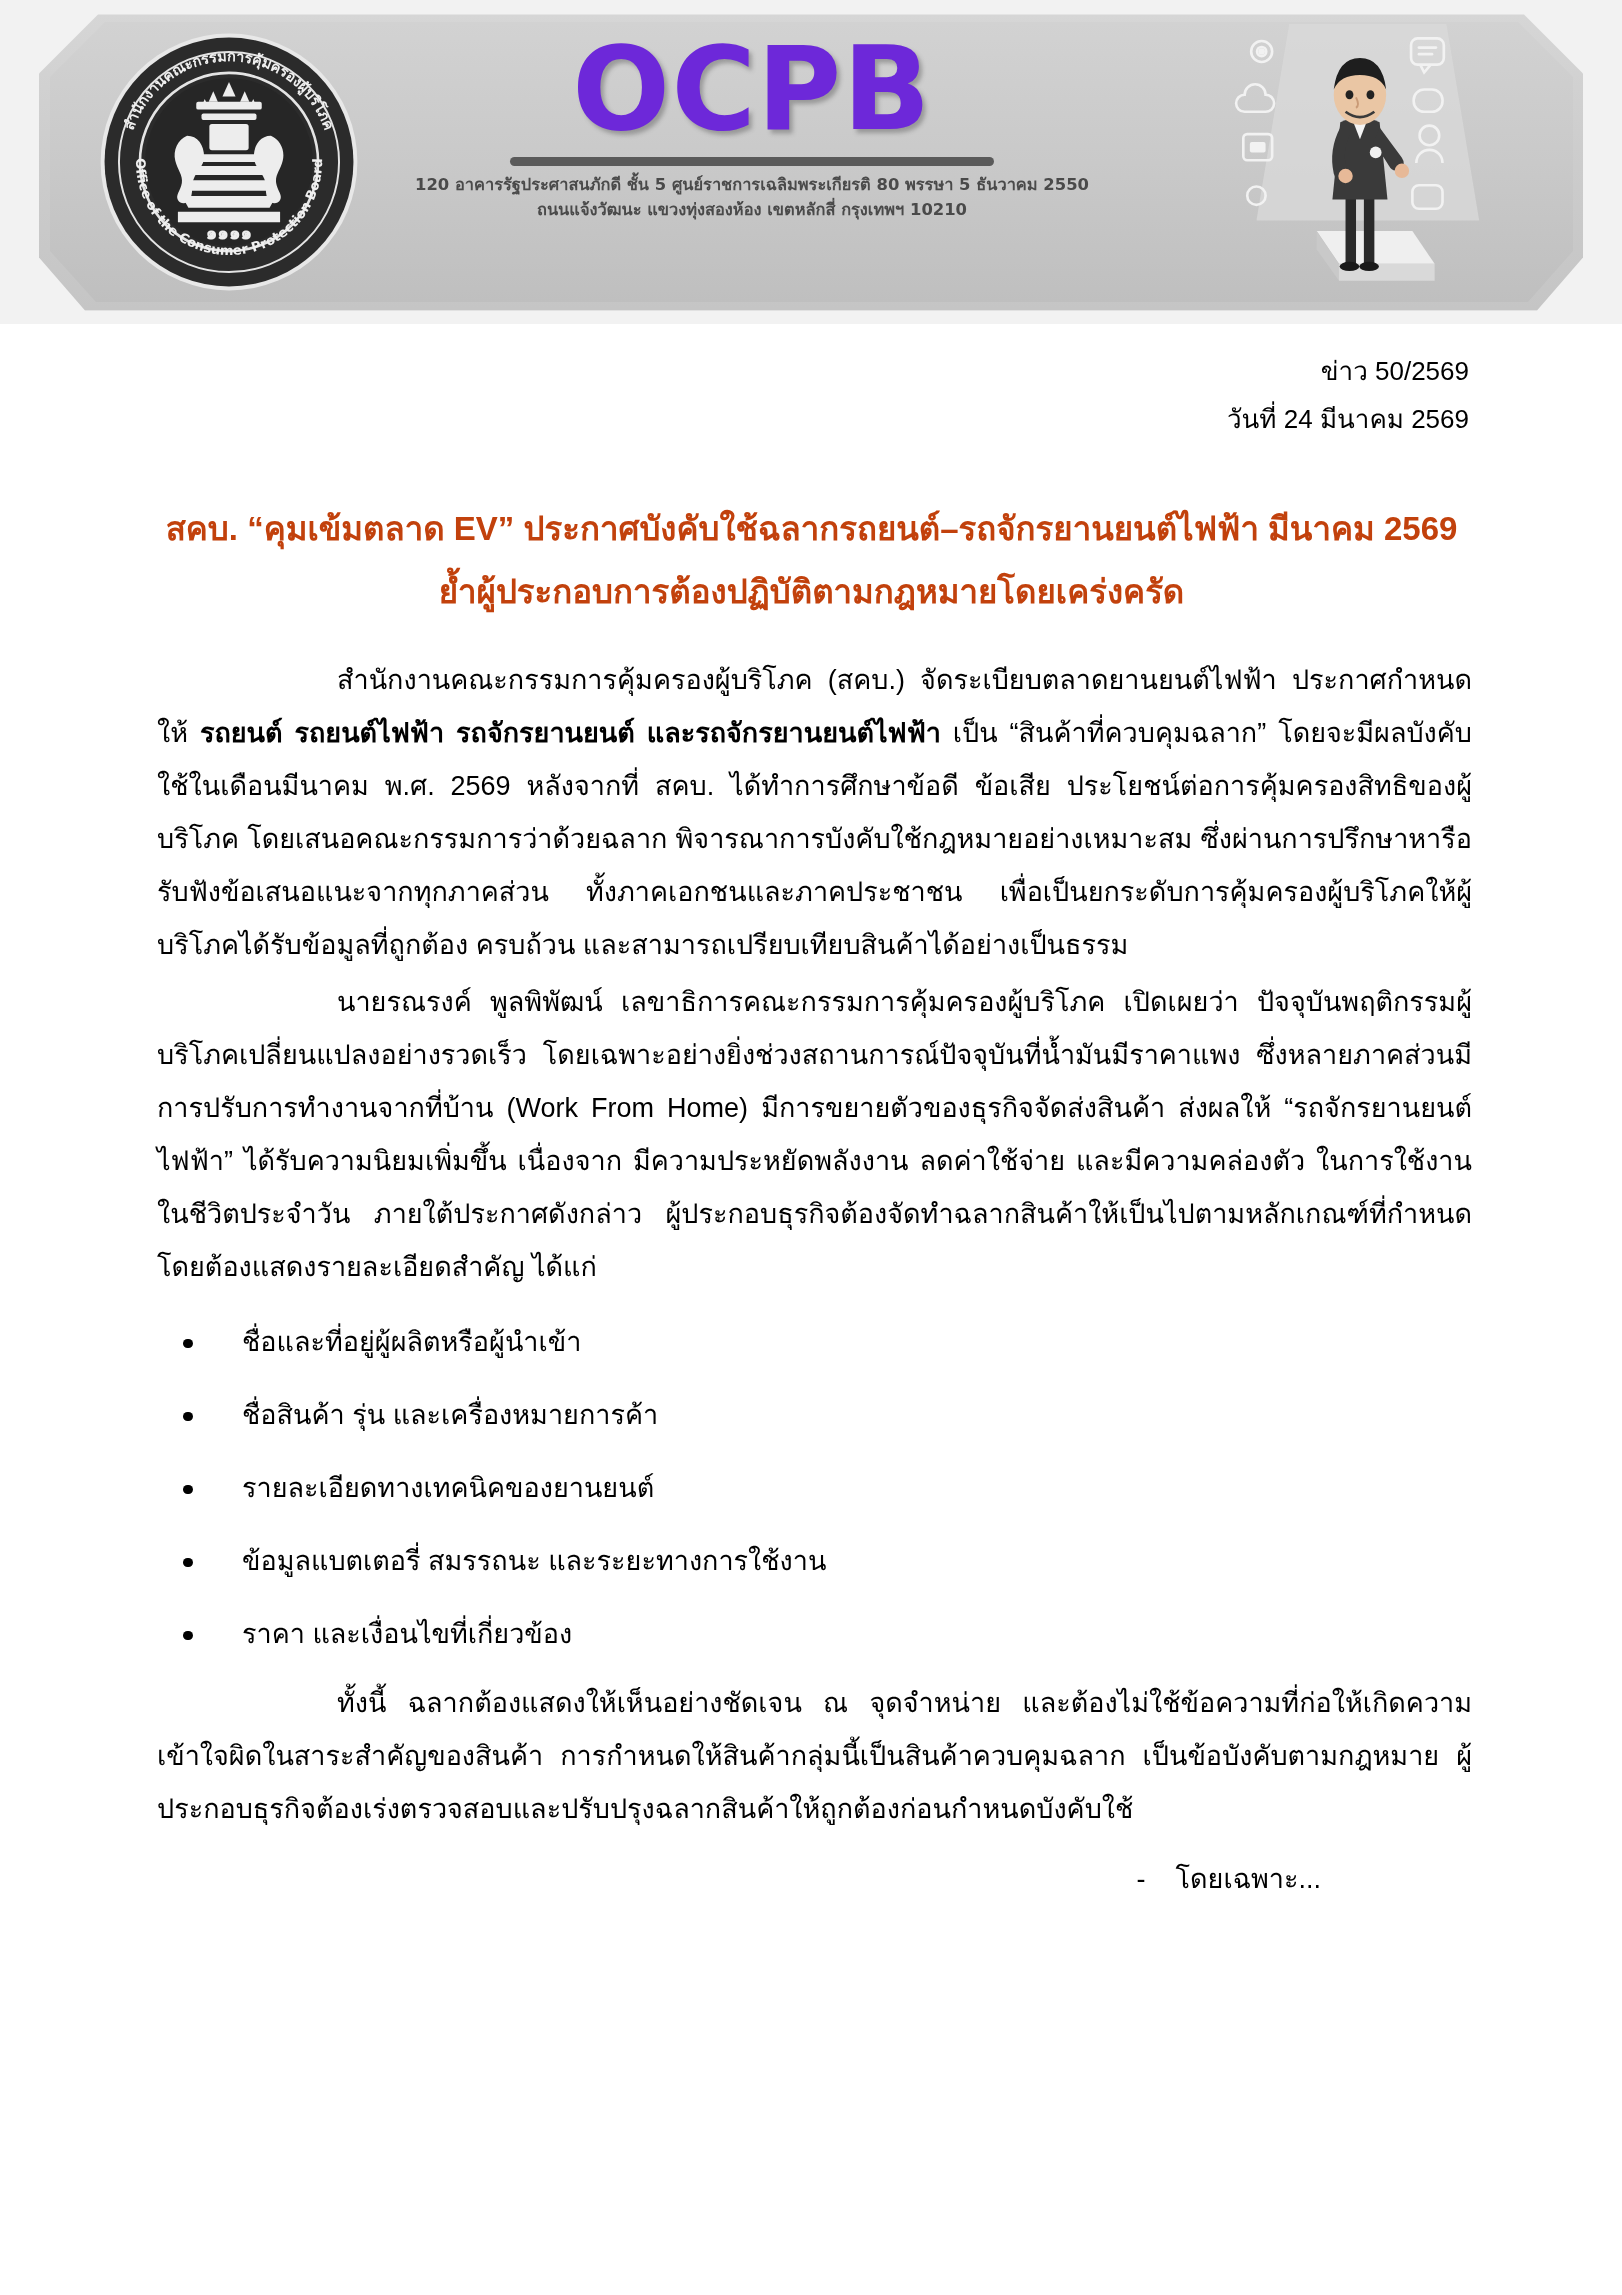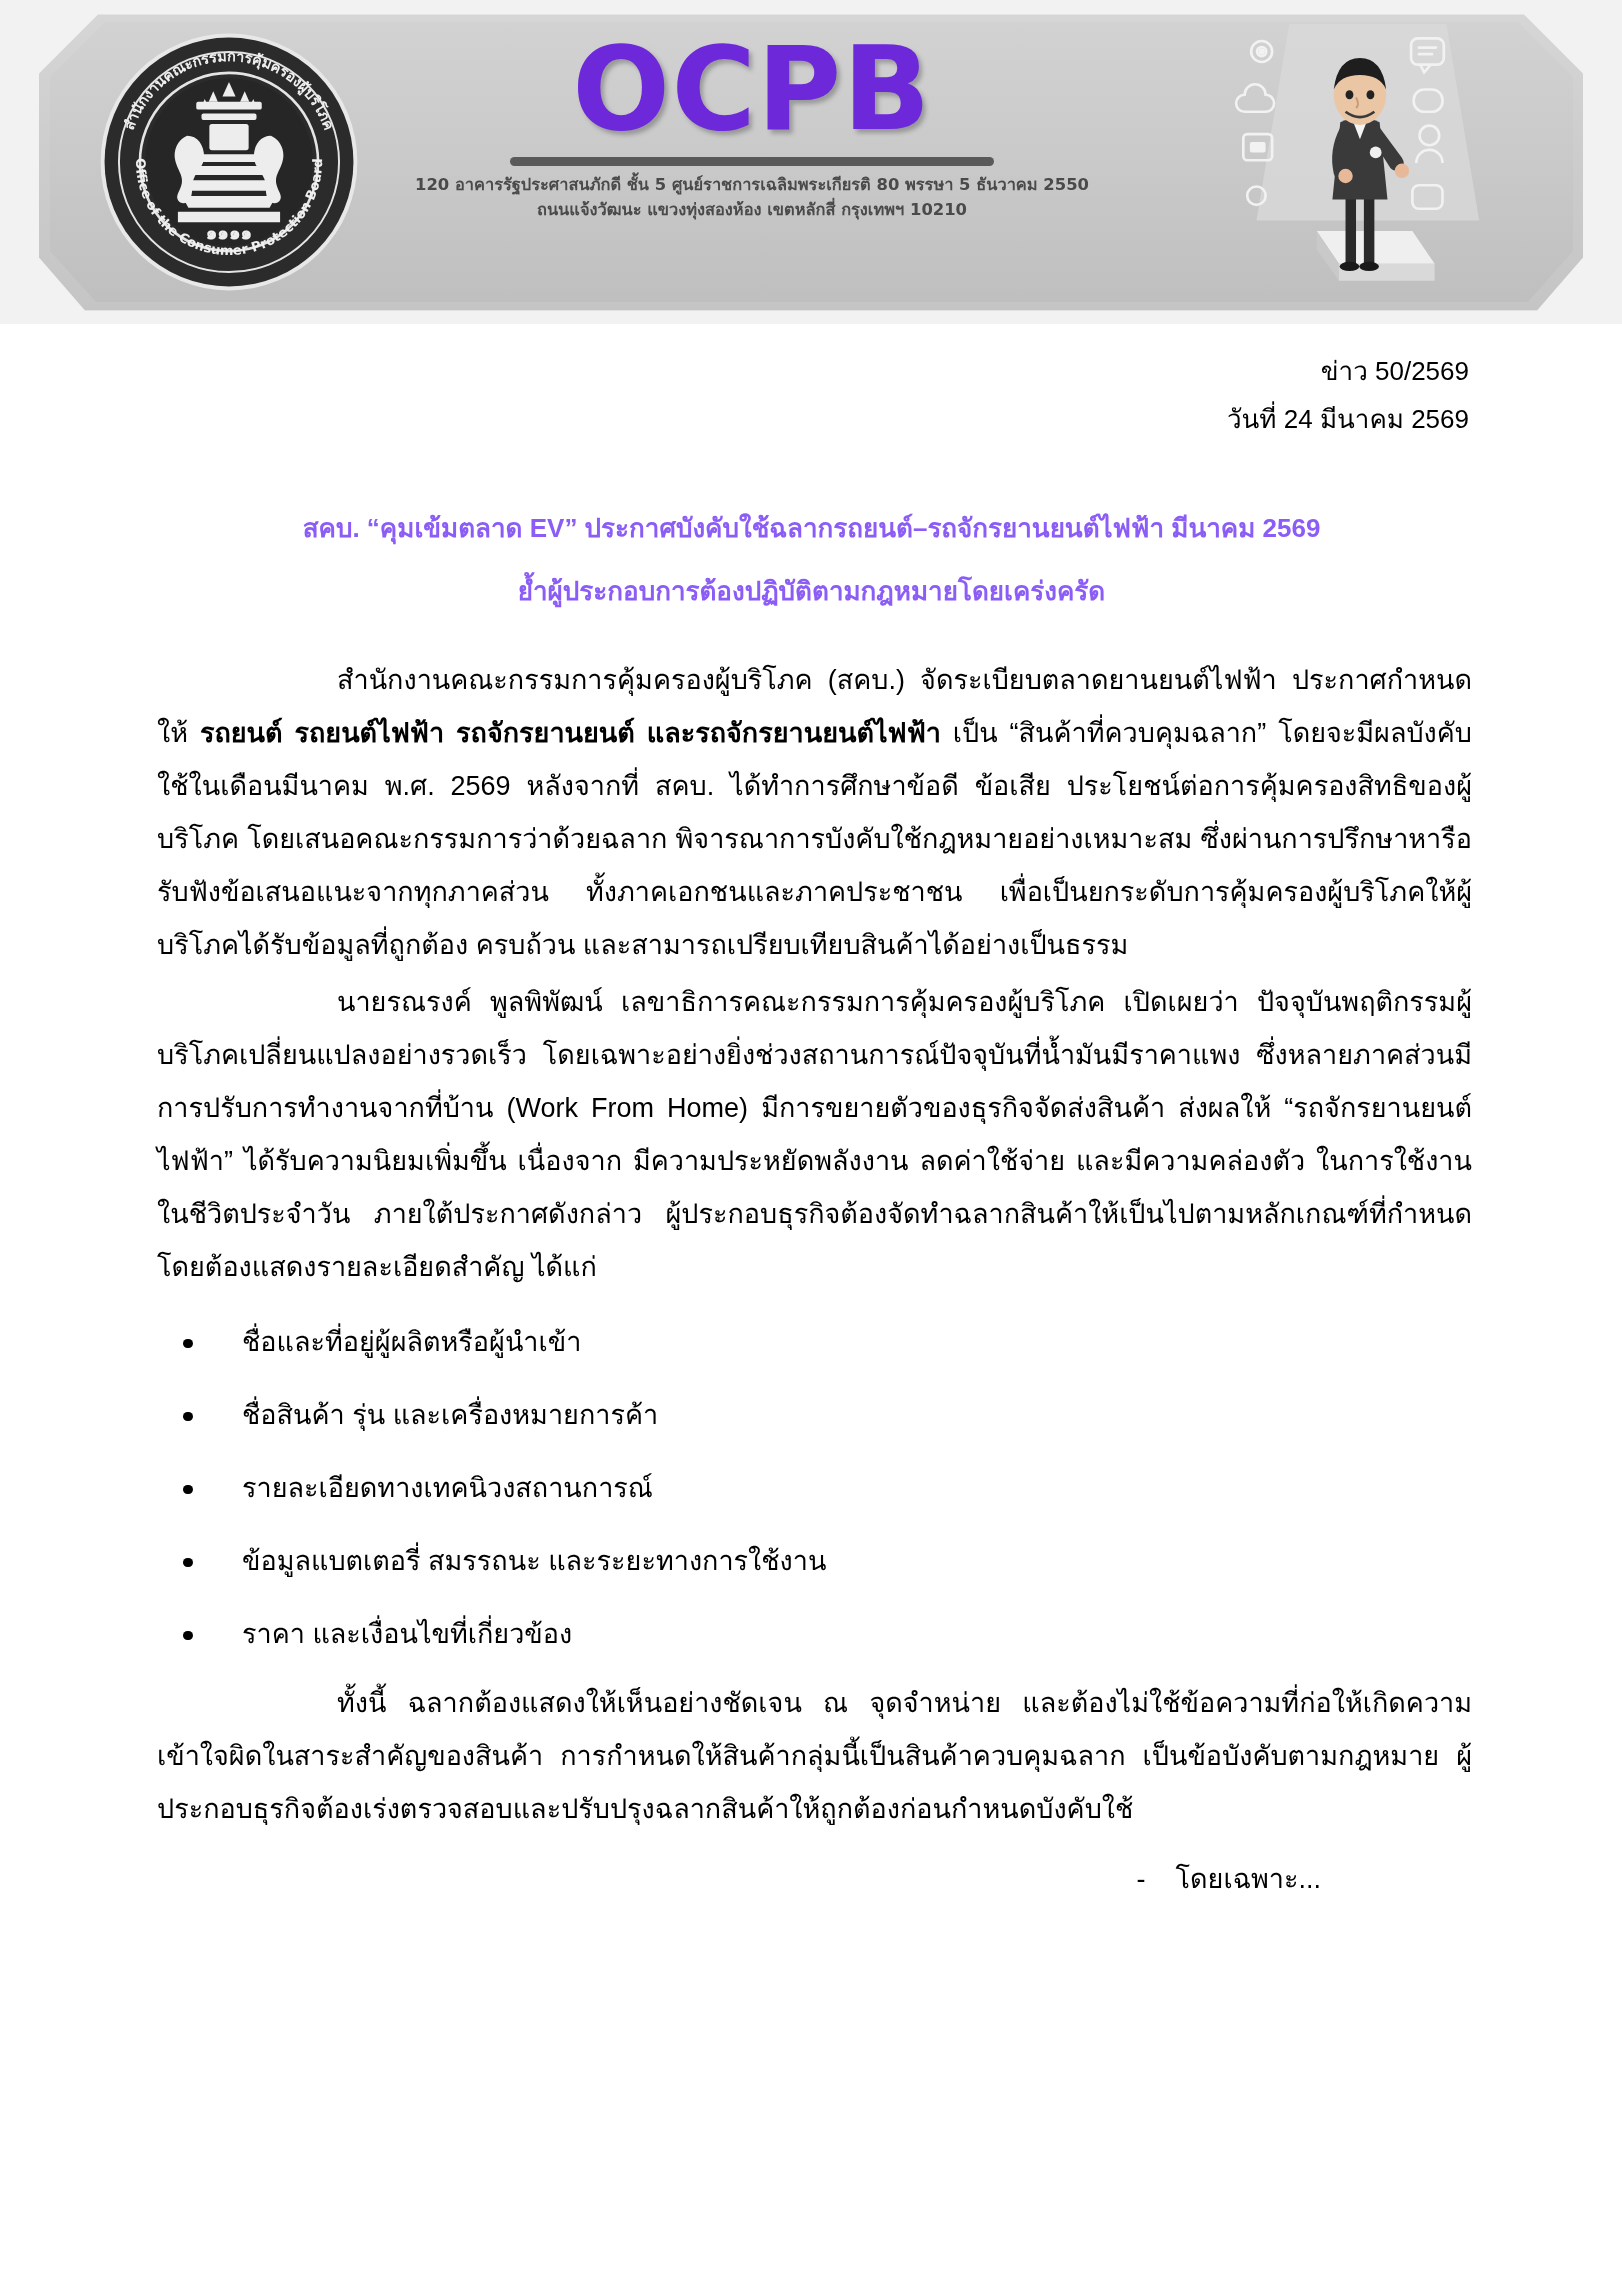--- a/index.html
+++ b/index.html
@@ -96,23 +96,23 @@
     position:absolute;right:154px;top:347px;
     text-align:right;
     font-size:26px;
     line-height:48px;
   }
 
   
   .title{
     position:absolute;left:157px;top:497px;width:1309px;
     text-align:center;
-    color:#8b5cf6;
-    font-weight:bold;
-    font-size:26px;
+    color:#c2410c;
+    font-weight:bold;
+    font-size:33px;
     line-height:63px;
   }
 
   
   .body{
     position:absolute;left:157px;top:654px;
     width:1315px;
     font-size:27px;
     line-height:53px;
   }
@@ -272,21 +272,21 @@
 
 <div class="body">
 
   <p class="para"><span>สำนักงานคณะกรรมการคุ้มครองผู้บริโภค (สคบ.) จัดระเบียบตลาดยานยนต์ไฟฟ้า ประกาศกำหนดให้ </span><b>รถยนต์ รถยนต์ไฟฟ้า รถจักรยานยนต์ และรถจักรยานยนต์ไฟฟ้า</b><span> เป็น “สินค้าที่ควบคุมฉลาก” โดยจะมีผลบังคับใช้ในเดือนมีนาคม พ.ศ. 2569 หลังจากที่ สคบ. ได้ทำการศึกษาข้อดี ข้อเสีย ประโยชน์ต่อการคุ้มครองสิทธิของผู้บริโภค โดยเสนอคณะกรรมการว่าด้วยฉลาก พิจารณาการบังคับใช้กฎหมายอย่างเหมาะสม ซึ่งผ่านการปรึกษาหารือ รับฟังข้อเสนอแนะจากทุกภาคส่วน ทั้งภาคเอกชนและภาคประชาชน เพื่อเป็นยกระดับการคุ้มครองผู้บริโภคให้ผู้บริโภคได้รับข้อมูลที่ถูกต้อง ครบถ้วน และสามารถเปรียบเทียบสินค้าได้อย่างเป็นธรรม</span></p>
 
   <p class="para">นายรณรงค์ พูลพิพัฒน์   เลขาธิการคณะกรรมการคุ้มครองผู้บริโภค เปิดเผยว่า ปัจจุบันพฤติกรรมผู้บริโภคเปลี่ยนแปลงอย่างรวดเร็ว โดยเฉพาะอย่างยิ่งช่วงสถานการณ์ปัจจุบันที่น้ำมันมีราคาแพง ซึ่งหลายภาคส่วนมีการปรับการทำงานจากที่บ้าน (Work From Home) มีการขยายตัวของธุรกิจจัดส่งสินค้า ส่งผลให้ “รถจักรยานยนต์ไฟฟ้า” ได้รับความนิยมเพิ่มขึ้น เนื่องจาก มีความประหยัดพลังงาน ลดค่าใช้จ่าย และมีความคล่องตัว ในการใช้งานในชีวิตประจำวัน ภายใต้ประกาศดังกล่าว ผู้ประกอบธุรกิจต้องจัดทำฉลากสินค้าให้เป็นไปตามหลักเกณฑ์ที่กำหนด โดยต้องแสดงรายละเอียดสำคัญ ได้แก่</p>
 
   <ul class="bullets">
     <li><span class="dot"></span><span>ชื่อและที่อยู่ผู้ผลิตหรือผู้นำเข้า</span></li>
     <li><span class="dot"></span><span>ชื่อสินค้า รุ่น และเครื่องหมายการค้า</span></li>
-    <li><span class="dot"></span><span>รายละเอียดทางเทคนิวงสถานการณ์</span></li>
+    <li><span class="dot"></span><span>รายละเอียดทางเทคนิคของยานยนต์</span></li>
     <li><span class="dot"></span><span>ข้อมูลแบตเตอรี่ สมรรถนะ และระยะทางการใช้งาน</span></li>
     <li><span class="dot"></span><span>ราคา และเงื่อนไขที่เกี่ยวข้อง</span></li>
   </ul>
 
   <p class="para">ทั้งนี้ ฉลากต้องแสดงให้เห็นอย่างชัดเจน ณ จุดจำหน่าย และต้องไม่ใช้ข้อความที่ก่อให้เกิดความเข้าใจผิดในสาระสำคัญของสินค้า การกำหนดให้สินค้ากลุ่มนี้เป็นสินค้าควบคุมฉลาก เป็นข้อบังคับตามกฎหมาย ผู้ประกอบธุรกิจต้องเร่งตรวจสอบและปรับปรุงฉลากสินค้าให้ถูกต้องก่อนกำหนดบังคับใช้</p>
 
   <div class="closing">-    โดยเฉพาะ...</div>
 </div>
 
 

